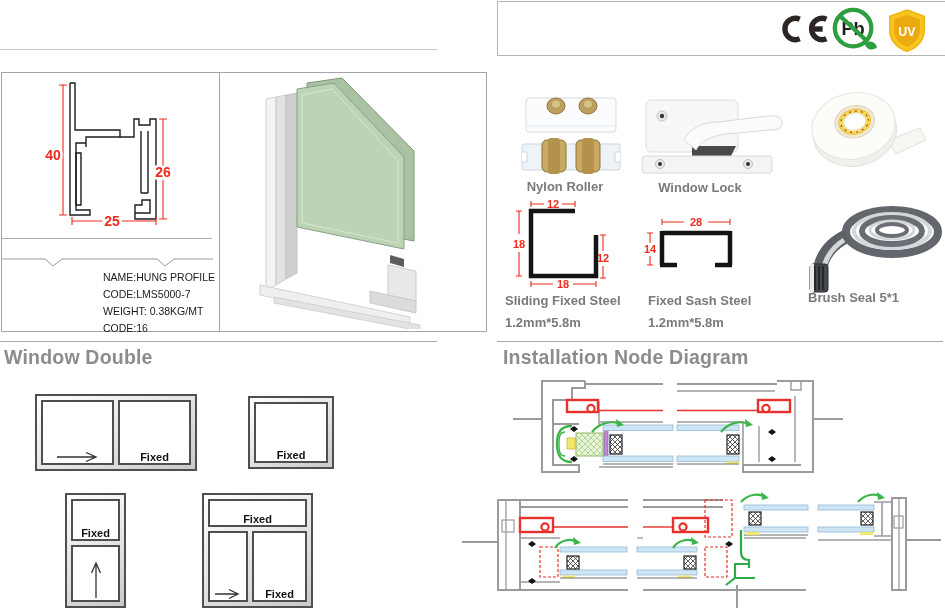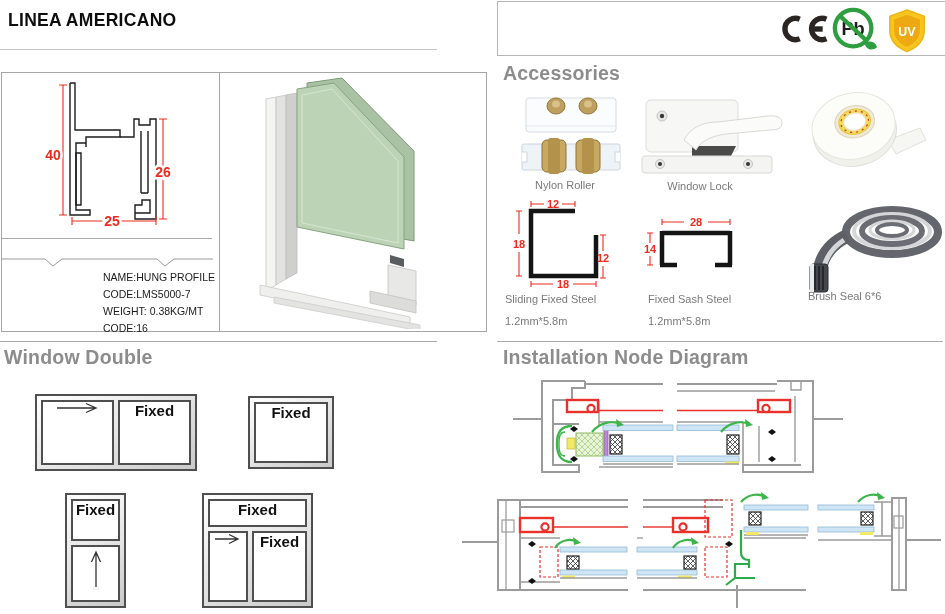--- a/index.html
+++ b/index.html
@@ -4,35 +4,34 @@
 <style>
   html,body{margin:0;padding:0;background:#fff;}
   #page{position:relative;width:945px;height:614px;background:#fff;overflow:hidden;
         font-family:"Liberation Sans", sans-serif;color:#1b1b1b;}
   .abs{position:absolute;}
   .hline{position:absolute;height:1px;background:#a9a9a9;}
   .box{position:absolute;border:1px solid #a6a6a6;background:#fff;padding-left:48px;}
   .page-title{position:absolute;left:8px;top:10px;font-size:17.5px;font-weight:bold;
               letter-spacing:.3px;color:#0d0d0d;}
   .section-title{position:absolute;font-size:19.5px;font-weight:bold;color:#8c8c8c;letter-spacing:.2px;}
-  .acc-label{position:absolute;font-size:11px;font-weight:normal;color:#7a7a7a;}
+  .acc-label{position:absolute;font-size:13px;font-weight:bold;color:#7a7a7a;}
   .center{text-align:center;}
   .info-lines{position:absolute;left:57px;top:196px;font-size:10.5px;line-height:17px;color:#1b1b1b;margin-left:44px;}
   .win{position:absolute;border:2px solid #4f4f4f;box-sizing:border-box;padding:4px;
        background:linear-gradient(150deg,#ffffff 0%,#e3e3e3 55%,#c9c9c9 100%);display:flex;gap:4px;}
-  .pane{border:2px solid #4f4f4f;background:#fff;flex:1;display:flex;align-items:flex-start;
-        justify-content:center;font-size:15px;font-weight:bold;color:#111;box-sizing:border-box;}
+  .pane{border:2px solid #4f4f4f;background:#fff;flex:1;display:flex;align-items:flex-end;
+        justify-content:center;font-size:11px;font-weight:bold;color:#111;box-sizing:border-box;}
   .col{flex-direction:column;}
 </style>
 </head>
 <body>
 
 <div id="page">
 
-  <div class="page-title">LINEA AMERICANO</div>
   <div class="hline" style="left:0;top:49px;width:437px;background:#c6c6c6"></div>
 
   <div class="box" style="left:497px;top:1px;width:445px;height:53px;border-color:#b5b5b5">
 
     <svg class="abs" style="left:281px;top:12px" width="54" height="30" viewBox="0 0 64 36">
       <path d="M24.5,6.2 A12.8,12.8 0 1 0 24.5,29.8" fill="none" stroke="#2b2523" stroke-width="6.5"></path>
       <path d="M56.5,6.2 A12.8,12.8 0 1 0 56.5,29.8" fill="none" stroke="#2b2523" stroke-width="6.5"></path>
       <path d="M40,18 h12" stroke="#2b2523" stroke-width="6.5"></path>
     </svg>
 
@@ -95,21 +94,20 @@
       <g>
         <polygon points="170,182 184,186 184,194 170,190" fill="#5a5d5f"></polygon>
         <polygon points="168,192 196,198 196,232 168,226" fill="#e8e8e6" stroke="#c2c2c0" stroke-width="0.8"></polygon>
         <polygon points="40,212 190,244 190,254 40,222" fill="#efefed" stroke="#c9c9c7" stroke-width="0.8"></polygon>
         <polygon points="54,224 200,252 200,258 54,230" fill="#e3e3e1" stroke="#cccccc" stroke-width="0.8"></polygon>
         <polygon points="150,218 196,228 196,240 150,230" fill="#dcdcda" stroke="#c2c2c0" stroke-width="0.8"></polygon>
       </g>
     </svg>
   </div>
 
-  <div class="section-title" style="left:503px;top:62px">Accessories</div>
 
   <svg class="abs" style="left:512px;top:88px" width="118" height="88" viewBox="0 0 118 88">
     <rect x="14" y="10" width="90" height="34" rx="3" fill="#fbfcfd" stroke="#d5dbe1"></rect>
     <path d="M14,38 h90" stroke="#e3e8ee"></path>
     <ellipse cx="44" cy="18" rx="9" ry="8" fill="#bd9f60" stroke="#96793c"></ellipse>
     <ellipse cx="76" cy="18" rx="9" ry="8" fill="#bd9f60" stroke="#96793c"></ellipse>
     <ellipse cx="44" cy="16" rx="4" ry="3.5" fill="#d9c188"></ellipse>
     <ellipse cx="76" cy="16" rx="4" ry="3.5" fill="#d9c188"></ellipse>
     <rect x="10" y="56" width="98" height="26" rx="2" fill="#eef3f8" stroke="#ccd4dc"></rect>
     <path d="M10,64 h5 v10 h-5 M108,64 h-5 v10 h5" fill="#fff" stroke="#ccd4dc"></path>
@@ -183,21 +181,21 @@
     </g>
     <rect x="18" y="66" width="18" height="28" rx="3" fill="#45484d" stroke="#2d2f33"></rect>
     <path d="M23,68 v24 M27,68 v24 M31,68 v24" stroke="#1d1e21" stroke-width="1.5"></path>
     <path d="M18,66 h4 v28 h-4 z" fill="#e8e9ea"></path>
   </svg>
 
   <div class="acc-label" style="left:505px;top:293px">Sliding Fixed Steel</div>
   <div class="acc-label" style="left:505px;top:315px">1.2mm*5.8m</div>
   <div class="acc-label" style="left:648px;top:293px">Fixed Sash Steel</div>
   <div class="acc-label" style="left:648px;top:315px">1.2mm*5.8m</div>
-  <div class="acc-label" style="left:808px;top:290px">Brush Seal 6*6</div>
+  <div class="acc-label" style="left:808px;top:290px">Brush Seal 5*1</div>
 
   <div class="hline" style="left:0;top:341px;width:437px"></div>
   <div class="section-title" style="left:4px;top:346px">Window Double</div>
 
   <div class="win" style="left:35px;top:394px;width:162px;height:77px">
     <div class="pane">
       <svg width="46" height="12" viewBox="0 0 46 12">
         <path d="M2,6 H40 M31,1.5 L41,6 L31,10.5" fill="none" stroke="#333" stroke-width="1.3"></path>
       </svg>
     </div>

